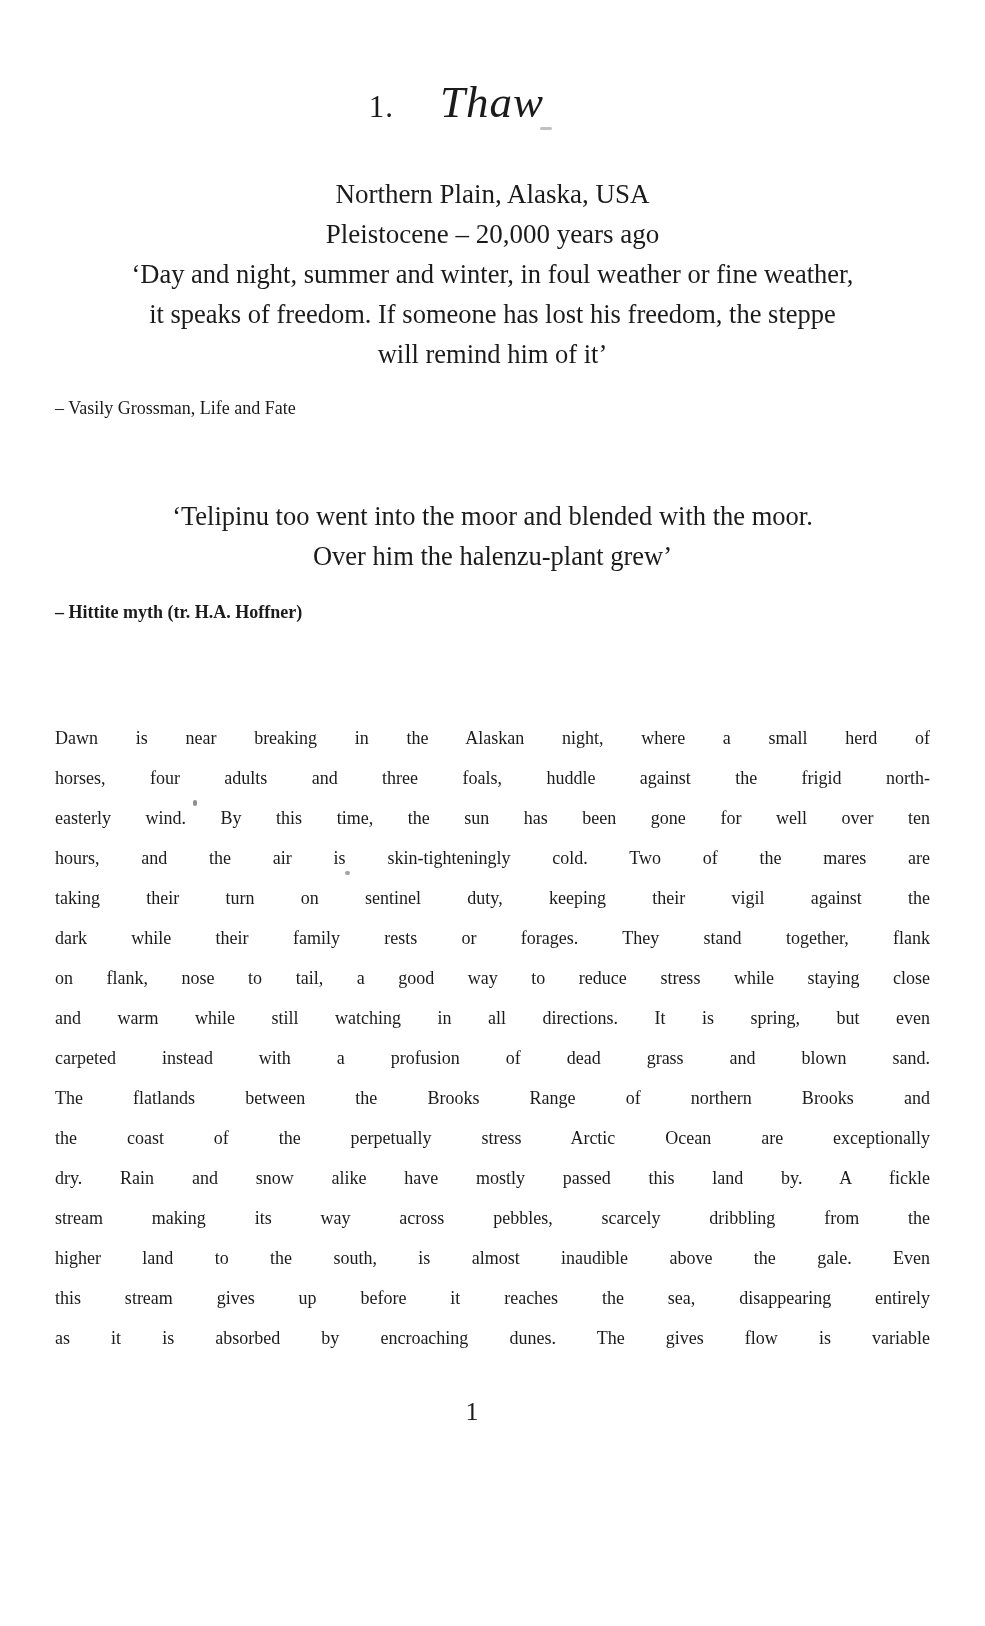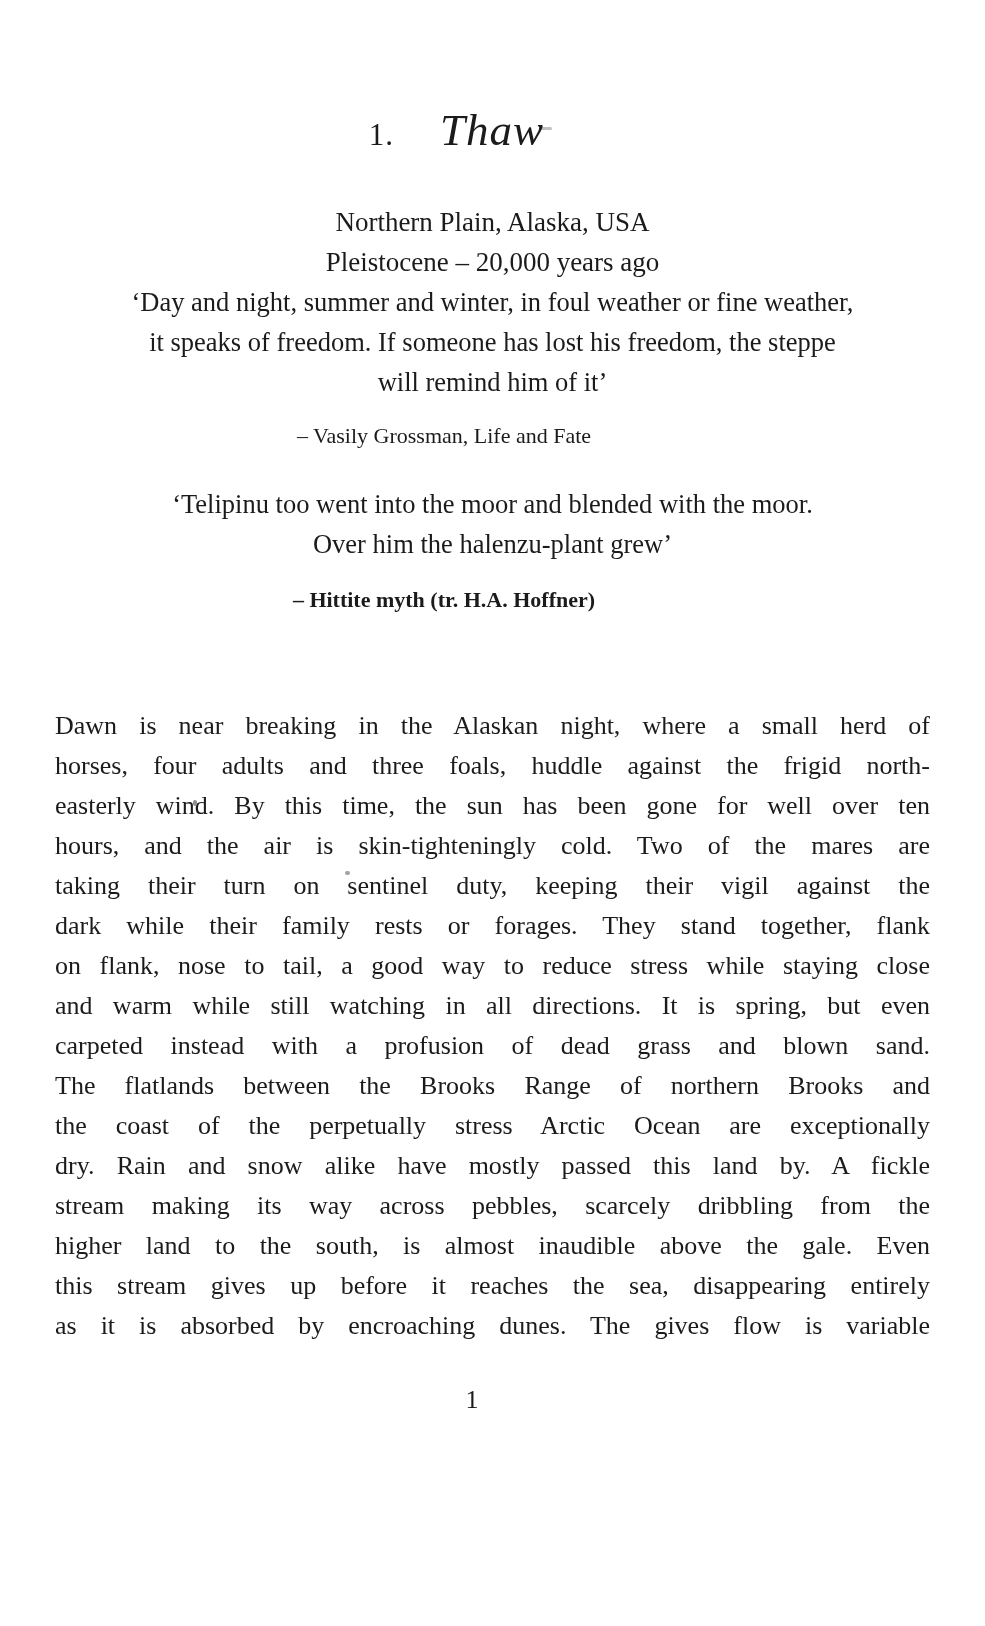--- a/index.html
+++ b/index.html
@@ -3,21 +3,21 @@
 <meta charset="utf-8">
 <style>
   html,body { margin:0; padding:0; background:#e8e8e8; }
   .page {
     position: relative;
     width: 985px;
     height: 1626px;
     margin: 0 auto;
     background: #ffffff;
     box-sizing: border-box;
-    padding-top: 100px;
+    padding-top: 72px;
     font-family: "Liberation Serif", serif;
     color: #1b1b1b;
     overflow: hidden;
   }
   .column { margin-left: 55px; width: 875px; }
   .italic { }
 
   .chapter-head {
     text-align: center;
     position: relative;
@@ -35,35 +35,35 @@
     font-size: 27px;
     line-height: 40px;
   }
 
   .epigraph {
     text-align: center;
     font-size: 26.5px;
     line-height: 40px;
   }
   .epigraph-1 { }
-  .epigraph-2 { margin-top: 32px; }
+  .epigraph-2 { margin-top: 72px; }
 
   .attribution {
     margin-top: 18px;
-    text-align: center;
+    text-align: left;
     padding-right: 97px;
-    font-size: 22px;
+    font-size: 18px;
     line-height: 32px;
     box-sizing: border-box;
   }
   .attribution-2 { margin-top: 20px; font-weight: bold; }
 
   .body-block {
     margin-top: 90px;
-    font-size: 26px;
+    font-size: 18px;
     line-height: 40px;
   }
   .body-line {
     text-align: justify;
     text-align-last: justify;
     height: 40px;
     white-space: normal;
   }
 
   .folio {

